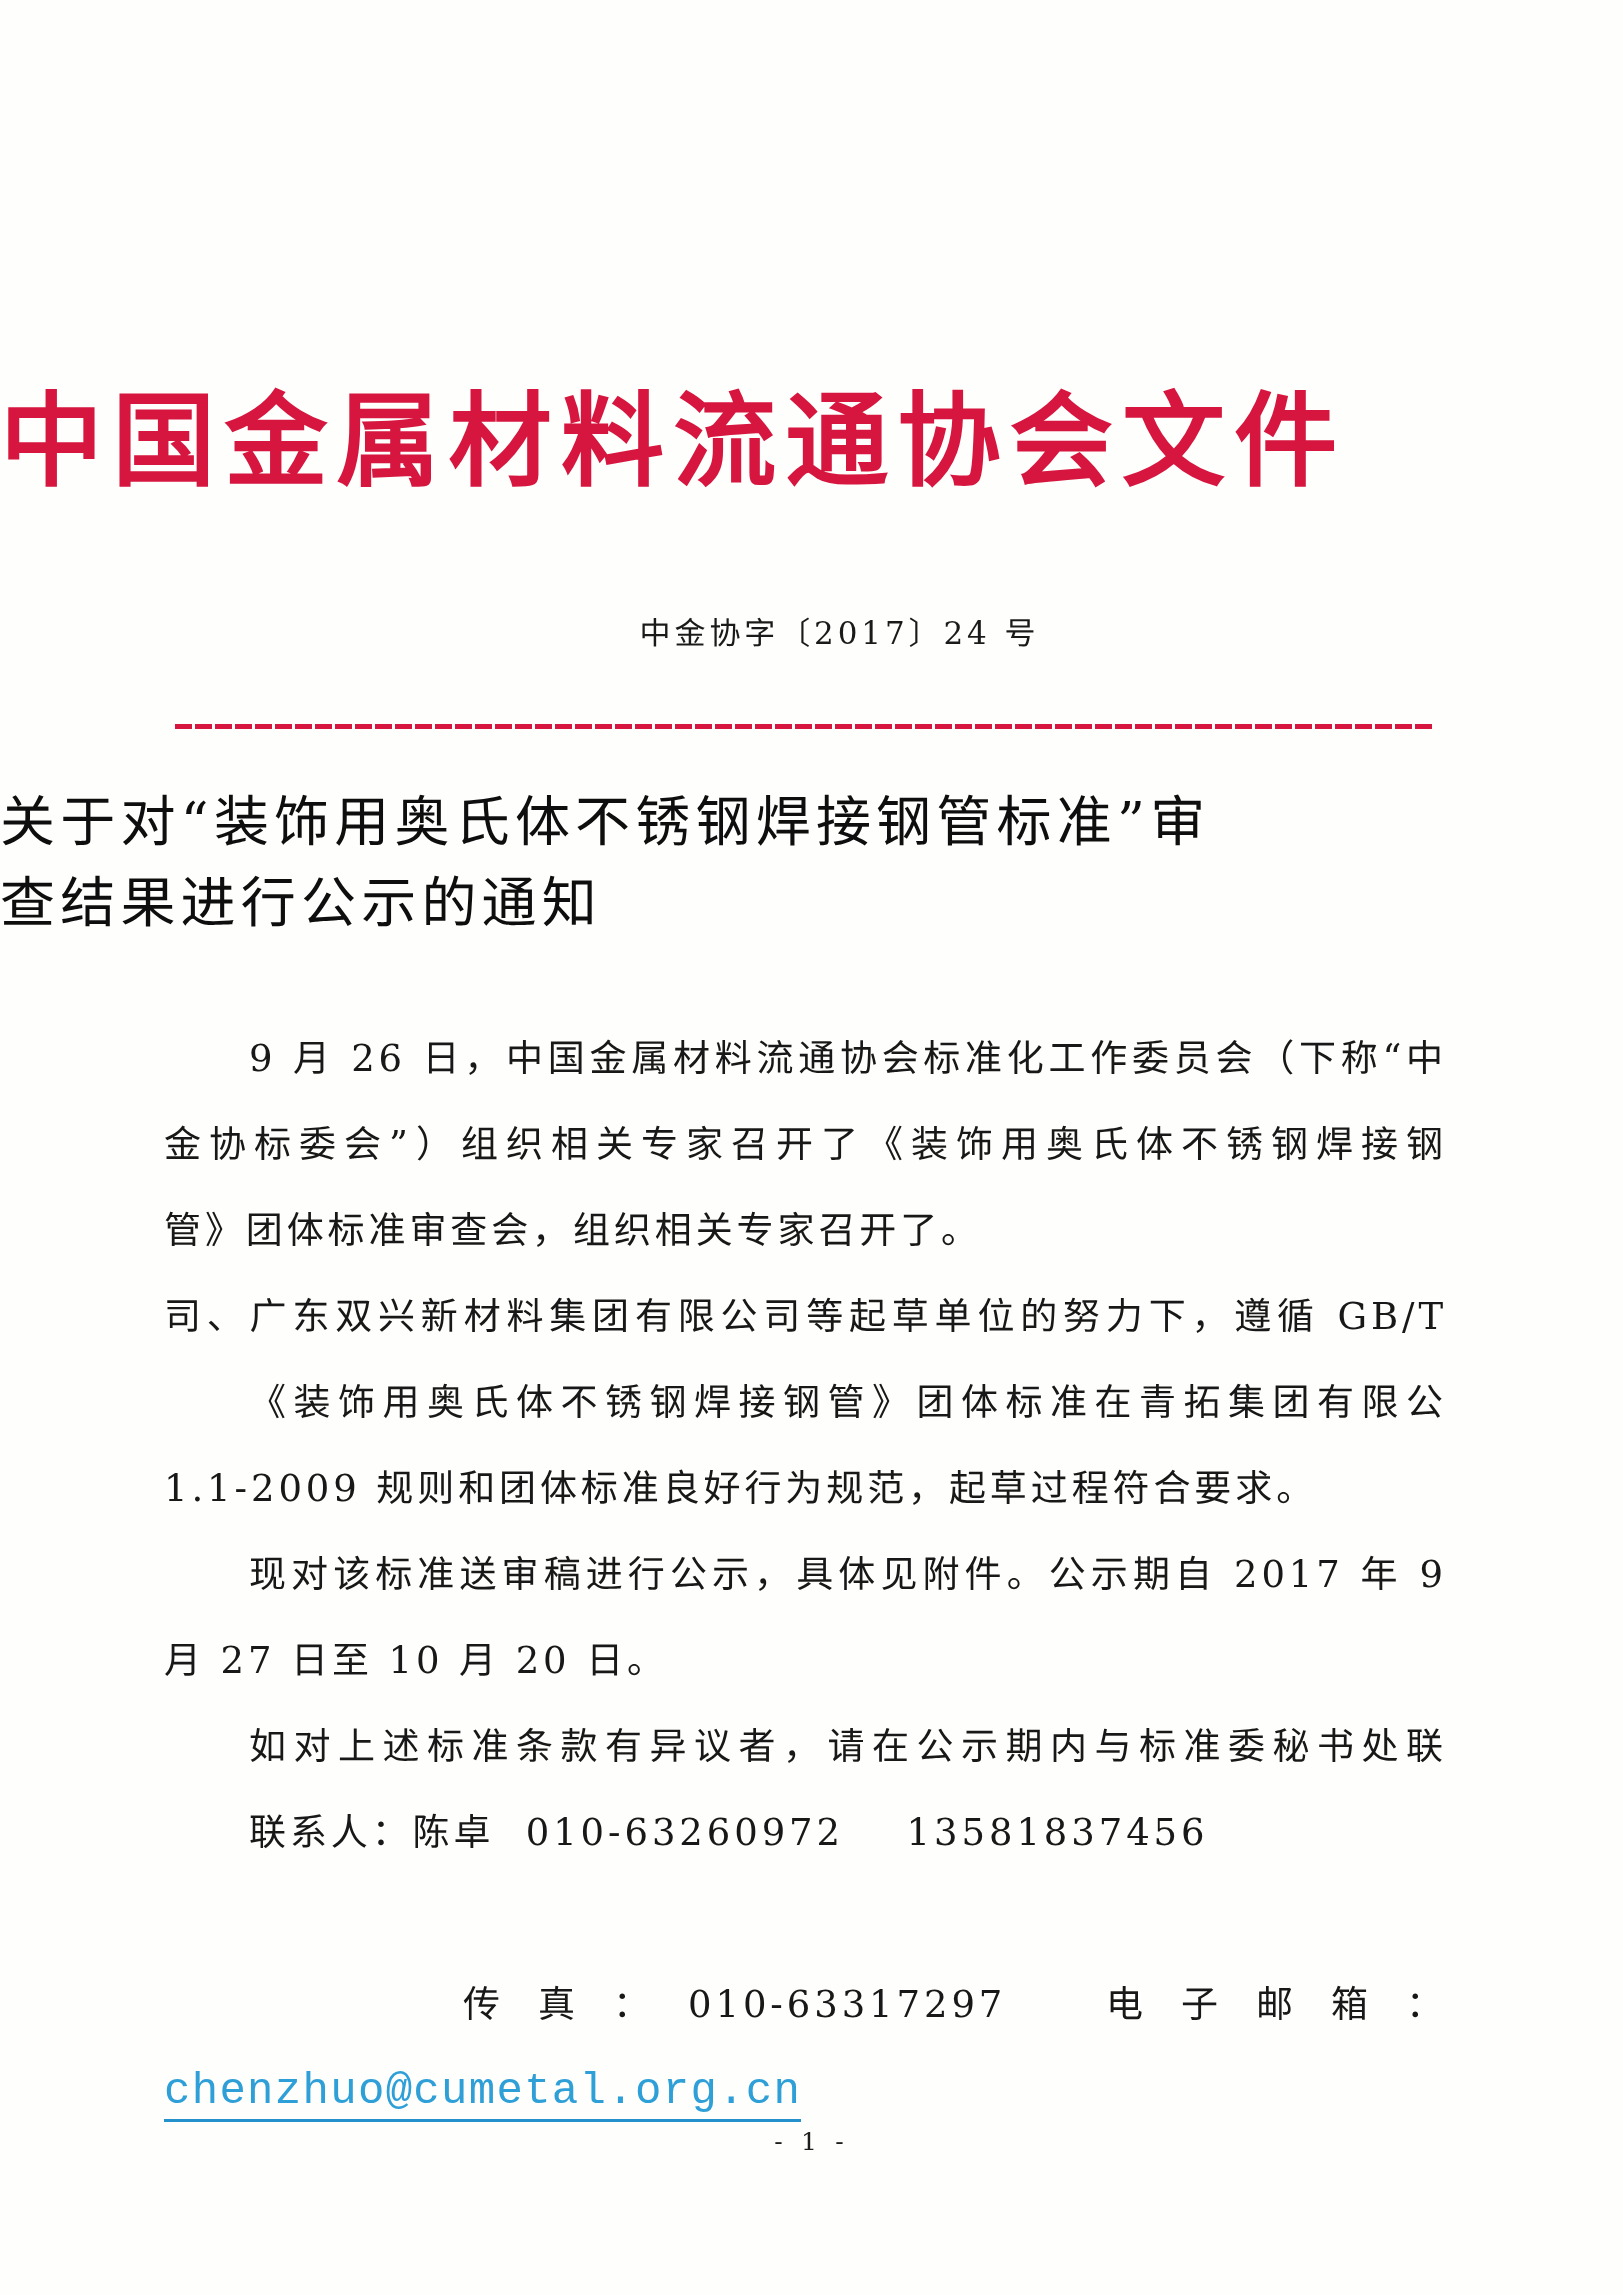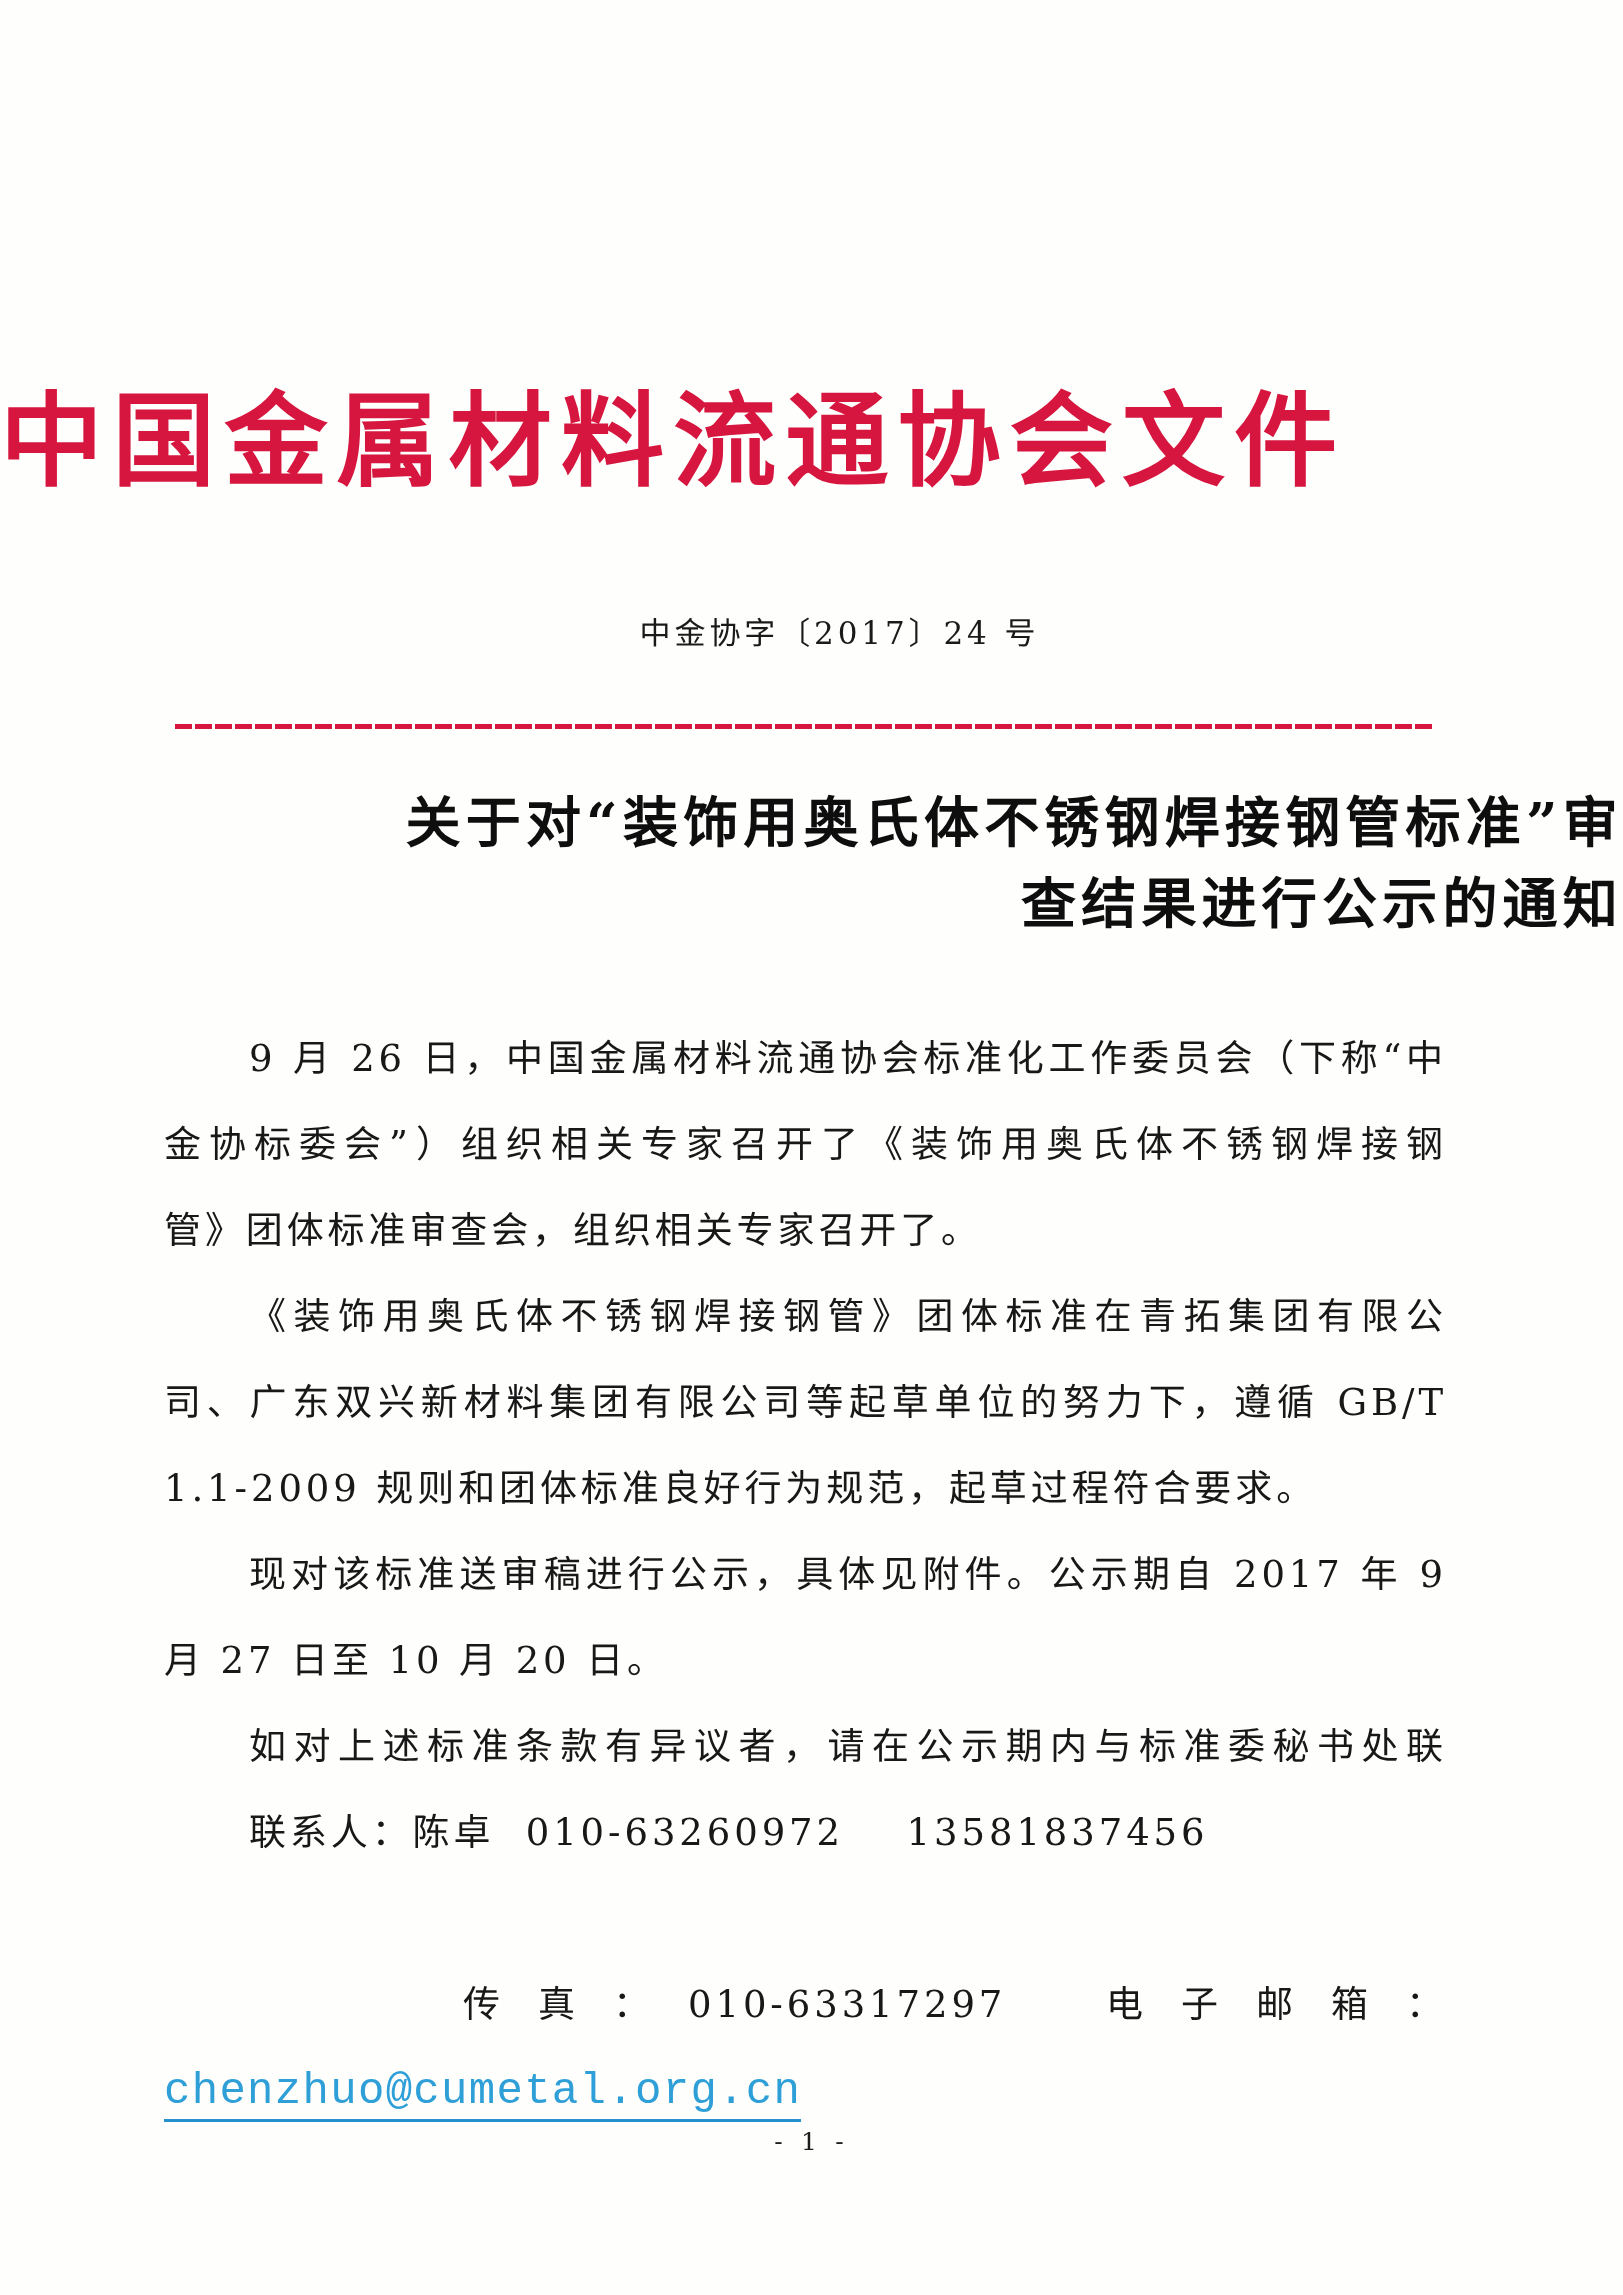--- a/index.html
+++ b/index.html
@@ -38,22 +38,22 @@
   }
   .red-divider{
     position:absolute;top:724px;left:175px;
     width:1258px;height:4.6px;
     background:repeating-linear-gradient(90deg,
       var(--red) 0px, var(--red) 17px,
       rgba(255,255,255,0) 17px, rgba(255,255,255,0) 20px);
   }
   .notice-title{
     position:absolute;top:782px;left:0;width:100%;
-    text-align:right;
-    font-weight:700;
+    text-align:left;
+    font-weight:400;
     font-size:55px;line-height:81px;
     letter-spacing:5.2px;
     color:#0e0e0e;
   }
   .body-block{
     position:absolute;top:1016px;left:164px;width:1283px;
     font-size:37px;line-height:86px;
     letter-spacing:3.9px;
     color:#181818;
   }
@@ -95,22 +95,22 @@
 
   <div class="notice-title">
     <div>关于对“装饰用奥氏体不锈钢焊接钢管标准”审</div>
     <div>查结果进行公示的通知</div>
   </div>
 
   <div class="body-block">
     <div class="bodyline indent fill">9 月 26 日，中国金属材料流通协会标准化工作委员会（下称“中</div>
     <div class="bodyline fill">金协标委会”）组织相关专家召开了《装饰用奥氏体不锈钢焊接钢</div>
     <div class="bodyline">管》团体标准审查会，组织相关专家召开了。</div>
+    <div class="bodyline fill">司、广东双兴新材料集团有限公司等起草单位的努力下，遵循 GB/T</div>
     <div class="bodyline indent fill">《装饰用奥氏体不锈钢焊接钢管》团体标准在青拓集团有限公</div>
-    <div class="bodyline fill">司、广东双兴新材料集团有限公司等起草单位的努力下，遵循 GB/T</div>
     <div class="bodyline">1.1-2009 规则和团体标准良好行为规范，起草过程符合要求。</div>
     <div class="bodyline indent fill">现对该标准送审稿进行公示，具体见附件。公示期自 2017 年 9</div>
     <div class="bodyline">月 27 日至 10 月 20 日。</div>
     <div class="bodyline indent fill">如对上述标准条款有异议者，请在公示期内与标准委秘书处联</div>
     <div class="bodyline indent">联系人：陈卓  010-63260972    13581837456</div>
     <div class="bodyline indent">
       <span>传真：010-63317297  电子邮箱：</span><span class="email-link">chenzhuo@cumetal.org.cn</span>
     </div>
   </div>
 

